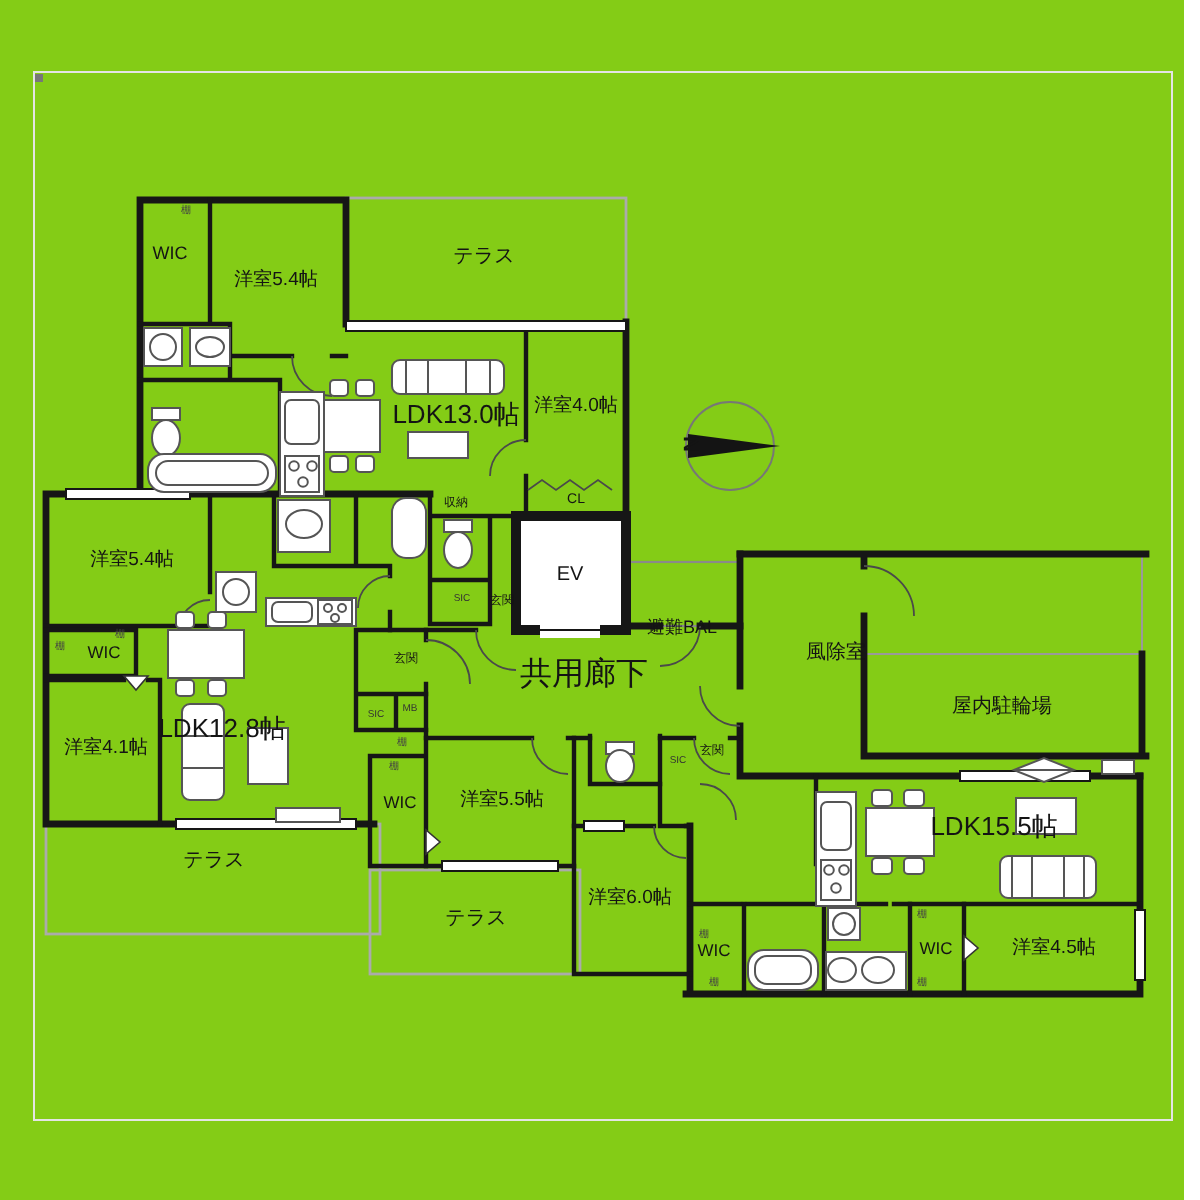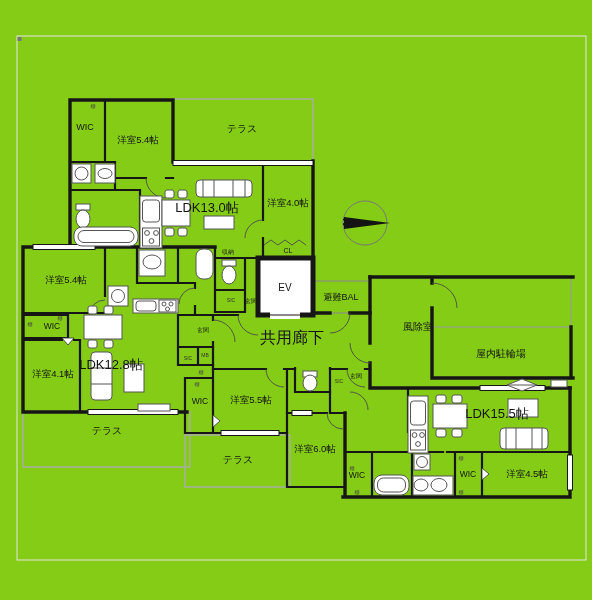--- a/index.html
+++ b/index.html
@@ -195,26 +195,26 @@
 
   <g>
     <circle cx="365" cy="223" r="22" fill="none" stroke="#777" stroke-width="1"></circle>
     <polygon points="344,217 390,223 344,229" fill="#141414"></polygon>
   </g>
 </svg>
 
   <div class="lbl sz9" style="left:85px;top:127px;">WIC</div>
   <div class="lbl sz95" style="left:138px;top:140px;">洋室5.4帖</div>
   <div class="lbl sz10" style="left:242px;top:129px;">テラス</div>
-  <div class="lbl sz13" style="left:207px;top:207px;">LDK13.0帖</div>
+  <div class="lbl sz13" style="left:228px;top:207px;">LDK13.0帖</div>
   <div class="lbl sz95" style="left:288px;top:203px;">洋室4.0帖</div>
   <div class="lbl sz7" style="left:288px;top:250px;">CL</div>
   <div class="lbl sz6" style="left:228px;top:252px;">収納</div>
   <div class="lbl sz10" style="left:285px;top:288px;">EV</div>
-  <div class="lbl sz9" style="left:341px;top:297px;">避難BAL</div>
+  <div class="lbl sz9" style="left:341px;top:314px;">避難BAL</div>
   <div class="lbl sz11" style="left:292px;top:338px;">共用廊下</div>
   <div class="lbl sz10" style="left:418px;top:327px;">風除室</div>
   <div class="lbl sz10" style="left:501px;top:354px;">屋内駐輪場</div>
   <div class="lbl sz6" style="left:251px;top:301px;">玄関</div>
   <div class="lbl sz5" style="left:231px;top:300px;">SIC</div>
   <div class="lbl sz95" style="left:66px;top:280px;">洋室5.4帖</div>
   <div class="lbl sz85" style="left:52px;top:326px;">WIC</div>
   <div class="lbl sz95" style="left:53px;top:374px;">洋室4.1帖</div>
   <div class="lbl sz13" style="left:111px;top:364px;">LDK12.8帖</div>
   <div class="lbl sz6" style="left:203px;top:330px;">玄関</div>

